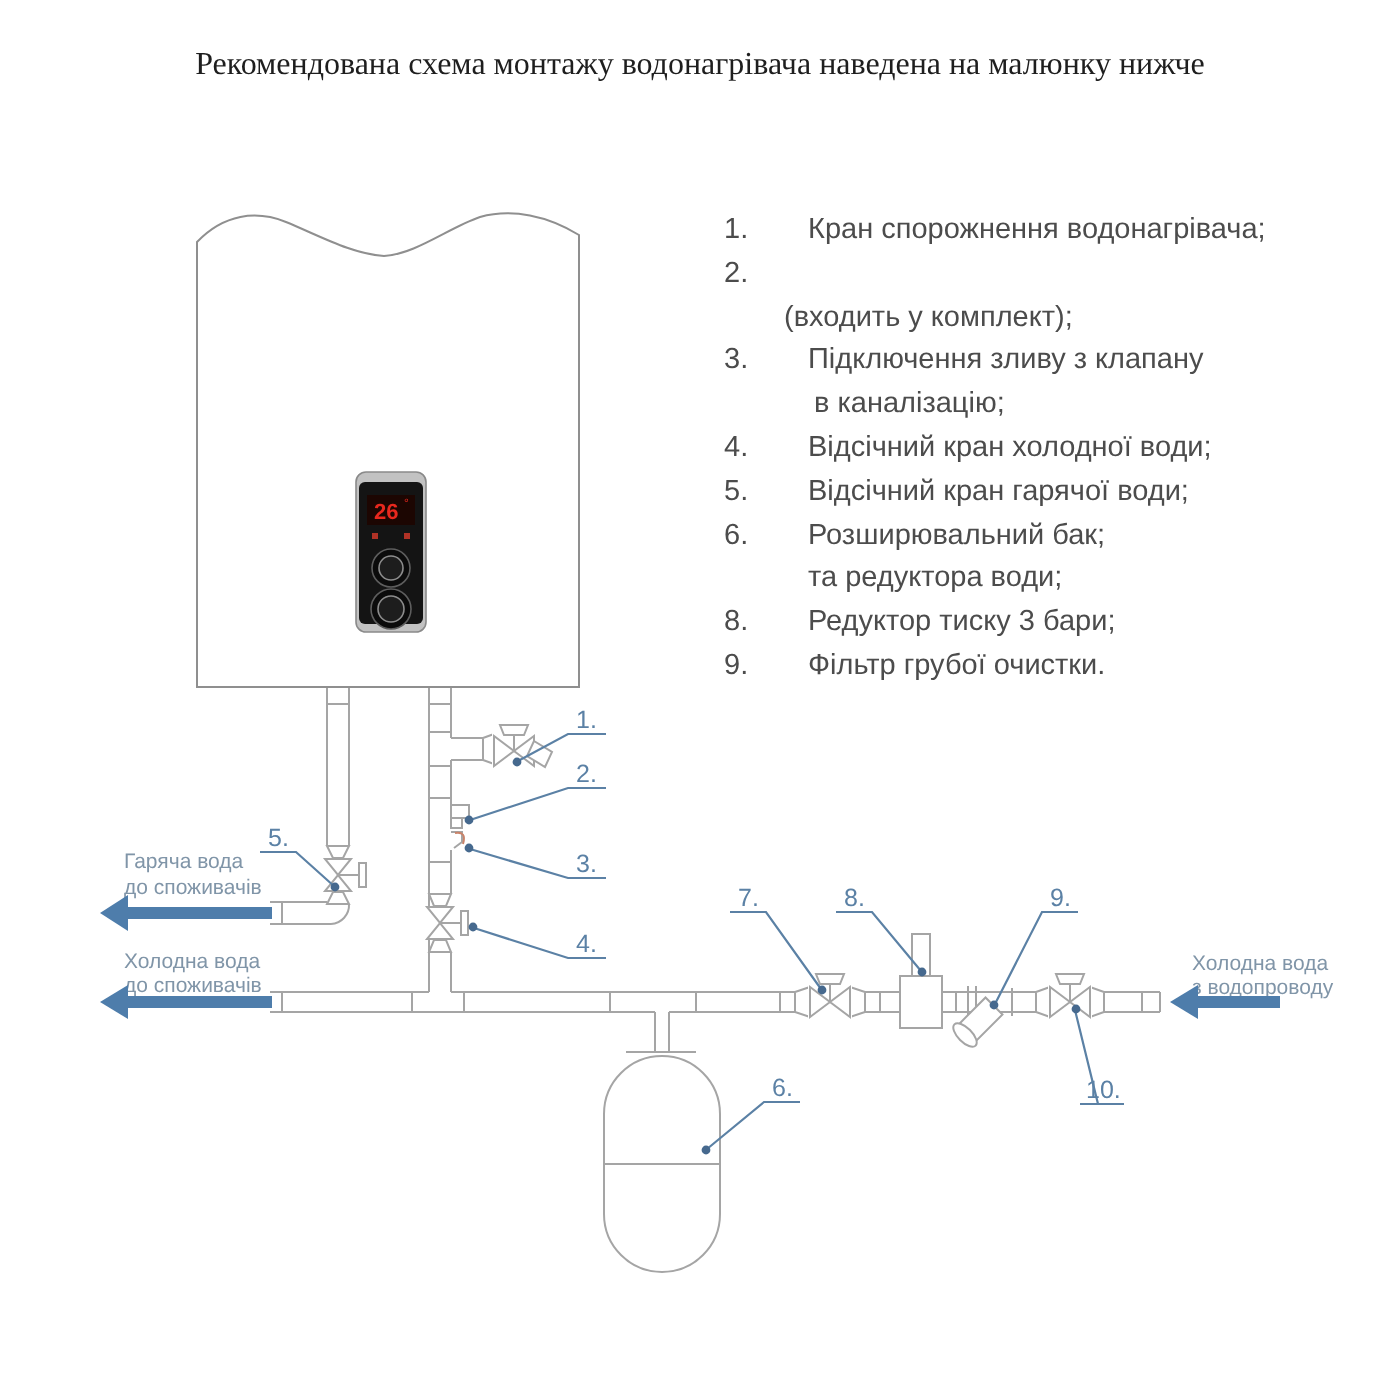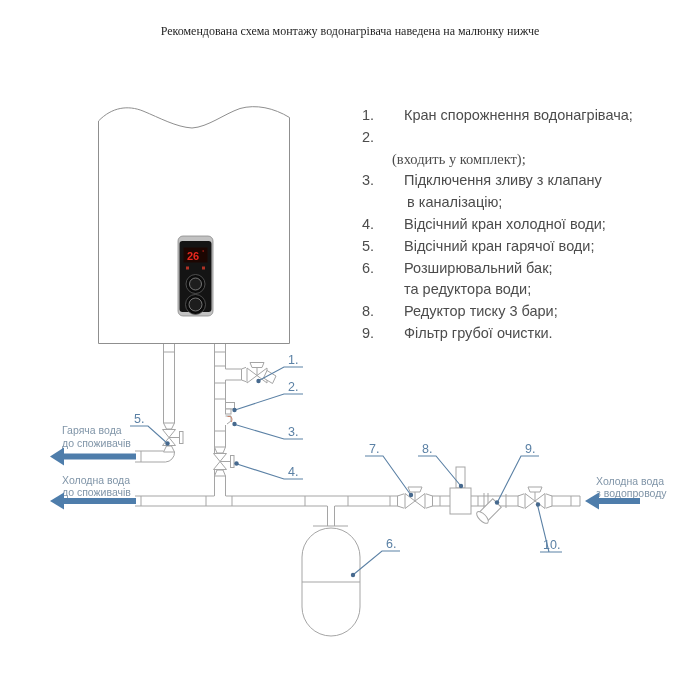--- a/index.html
+++ b/index.html
@@ -2,30 +2,30 @@
 <html><head>
 <meta charset="utf-8">
 <style>
   html,body{margin:0;padding:0;}
   body{
     width:700px;height:700px;background:#ffffff;position:relative;overflow:hidden;
     font-family:"Liberation Sans",sans-serif;
   }
   .title{
     position:absolute;top:24px;left:0;width:700px;text-align:center;
-    font-family:"Liberation Serif",serif;font-size:12px;color:#1e1e1e;
+    font-family:"Liberation Serif",serif;font-size:16px;color:#1e1e1e;
   }
   .legend{
     position:absolute;left:362px;top:105px;width:332px;
     font-size:14.5px;color:#4c4c4c;line-height:21.8px;
   }
   .legend-line{display:flex;}
   .legend-num{width:42px;flex:none;}
   .cont{display:block;}
-  .ind-a{padding-left:30px;font-family:Liberation Serif, serif;}
+  .ind-a{padding-left:30px;}
   .ind-b{padding-left:45px;}
   .ind-c{padding-left:42px;}
   svg{position:absolute;left:0;top:0;}
   svg text{font-family:"Liberation Sans",sans-serif;}
   .pipe{stroke:#a5a5a5;stroke-width:1;fill:none;}
   .pipefill{fill:#ffffff;stroke:none;}
   .fit{fill:#ffffff;stroke:#a5a5a5;stroke-width:1;}
   .heater{fill:#ffffff;stroke:#8f8f8f;stroke-width:1;}
   .callout-line{stroke:#5b81a5;stroke-width:1.1;fill:none;}
   .callout-dot{fill:#46698e;}

